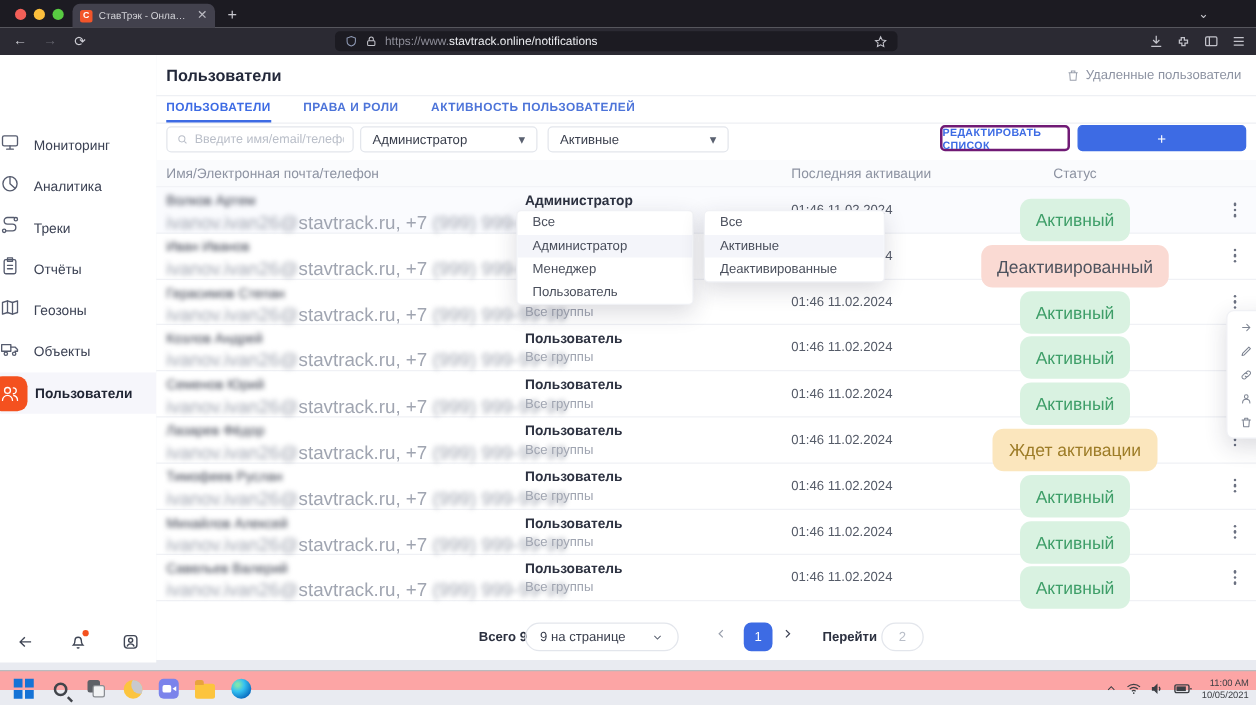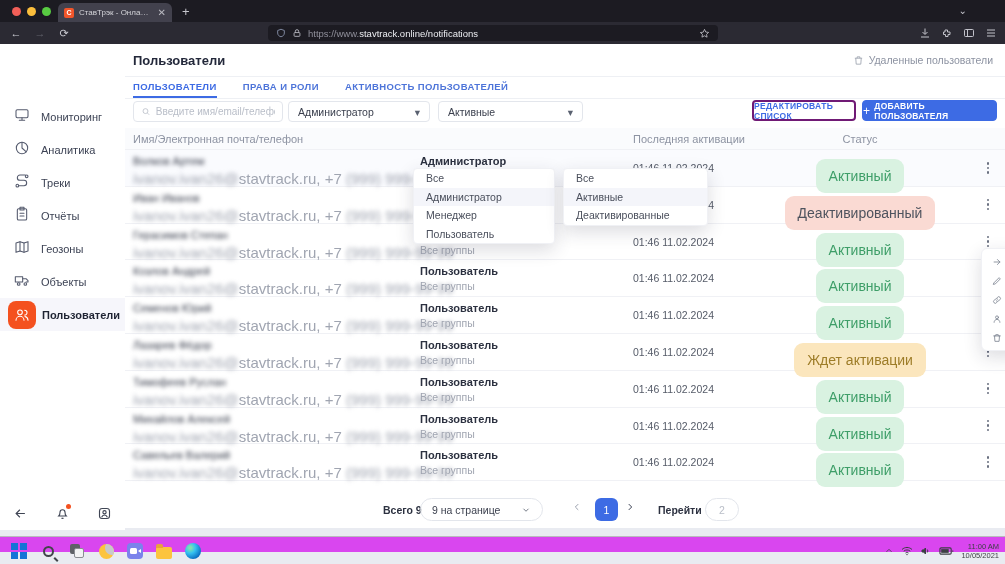--- a/index.html
+++ b/index.html
@@ -26,21 +26,21 @@
   .tb-ic { color:#c3c3cb; display:inline-flex; }
   .tb-right { position:absolute; right:8px; top:0; height:22px; display:flex; align-items:center; gap:10px; }
 
   
   .page { position:absolute; left:0; top:44px; width:1005px; height:492px; background:#e9ebf1; }
   .sidebar { position:absolute; left:0; top:0; width:125px; height:486px; background:#fff; }
   .logo { position:absolute; left:10px; top:16px; display:flex; align-items:center; gap:2px; }
   .logo-mark { width:20px; height:24px; }
   .brand { font-size:13px; font-weight:800; font-style:italic; color:#f04b23; letter-spacing:-0.5px; }
   .nav { position:absolute; left:0; top:56px; width:125px; }
-  .nav-item { height:33px; display:flex; align-items:center; gap:11px; padding-left:14px; color:#555b6e; cursor:pointer; }
+  .nav-item { height:33px; display:flex; align-items:center; gap:11px; color:#555b6e; cursor:pointer; }
   .nav-item .lbl { font-size:11px; color:#3c4254; }
   .nav-item.active { background:#f6f6fb; }
   .nav-item.active .ic-box { background:#f4511f; color:#fff; border-radius:8px; width:28px; height:28px; display:flex; align-items:center; justify-content:center; margin-left:-6px; }
   .nav-item.active .lbl { color:#1f2433; font-weight:bold; margin-left:-5px; }
   .side-bottom { position:absolute; left:0; top:462px; width:125px; display:flex; justify-content:space-around; align-items:center; color:#3f4554; }
   .bell-wrap { position:relative; }
   .bell-dot { position:absolute; right:-1px; top:-2px; width:5px; height:5px; border-radius:50%; background:#f4511f; }
 
   .main { position:absolute; left:125px; top:0; width:880px; height:484px; background:#fff; }
   .pg-head { position:absolute; left:0; top:0; width:880px; height:33px; border-bottom:1px solid #eef0f4; }
@@ -98,21 +98,21 @@
   .menu { position:absolute; background:#fff; border:1px solid #f0f1f5; border-radius:4px; box-shadow:0 6px 18px rgba(40,40,60,.16); z-index:30; }
   .dd1 { left:288px; top:124px; width:142px; }
   .dd2 { left:438px; top:124px; width:145px; }
   .opt { height:18.5px; display:flex; align-items:center; padding-left:12px; font-size:10.5px; color:#4a4f5c; cursor:pointer; }
   .opt.hl { background:#f4f5fa; }
   .ctx { left:856px; top:204px; width:122px; padding:3px 0; border-radius:6px; }
   .ctx-item { height:19px; display:flex; align-items:center; gap:7px; padding-left:10px; font-size:9.8px; color:#4a4f5c; cursor:pointer; }
   .ctx-item .ci { color:#7d8492; display:inline-flex; }
 
   
-  .taskbar { position:absolute; left:0; top:536px; width:1005px; height:16px; background:#d946ef; border-top:1px solid #b9babd; }
+  .taskbar { position:absolute; left:0; top:536px; width:1005px; height:16px; background:#fca5a5; border-top:1px solid #b9babd; }
   .tb-apps { position:absolute; left:10px; top:0; height:28px; display:flex; align-items:center; gap:11px; }
   .app { width:18px; height:18px; display:flex; align-items:center; justify-content:center; cursor:pointer; }
   .win-ic { display:grid; grid-template-columns:7px 7px; grid-template-rows:7px 7px; gap:1.5px; }
   .win-ic i { background:#1573d6; }
   .search-ic { width:11px; height:11px; border:2px solid #41444a; border-radius:50%; position:relative; }
   .search-ic::after { content:""; position:absolute; width:2px; height:5px; background:#41444a; transform:rotate(-45deg); left:10px; top:9px; }
   .tv-ic { position:relative; width:14px; height:14px; }
   .tv-ic .b { position:absolute; left:0; top:0; width:10px; height:10px; background:#5e6167; border-radius:2px; }
   .tv-ic .f { position:absolute; right:0; bottom:0; width:10px; height:10px; background:#f2f3f4; border:1px solid #8a8d92; border-radius:2px; }
   .moon-ic { position:relative; width:15px; height:15px; border-radius:50%; background:#fcc43e; overflow:hidden; }
@@ -304,21 +304,20 @@
           <span>Администратор</span>
           <span class="sel-ch">▾</span>
         </div>
         <div class="select" style="left:313px;width:145px">
           <span>Активные</span>
           <span class="sel-ch">▾</span>
         </div>
         <div class="btn outline">РЕДАКТИРОВАТЬ СПИСОК</div>
         <div class="btn solid">
           <span class="plus">+</span>
-          <span>ДОБАВИТЬ ПОЛЬЗОВАТЕЛЯ</span>
         </div>
       </div>
 
       <div class="thead">
         <span class="c1">Имя/Электронная почта/телефон</span>
         <span class="c3">Последняя активации</span>
         <span class="c4">Статус</span>
       </div>
 
       <div class="rows" id="rows">

